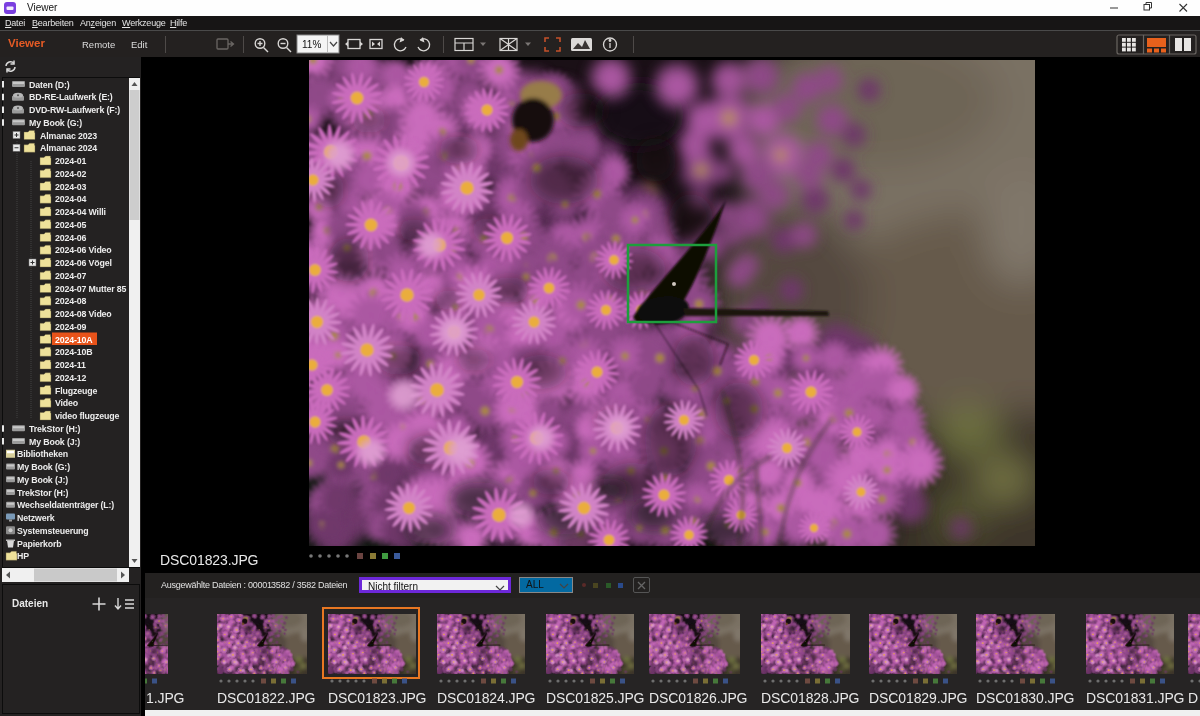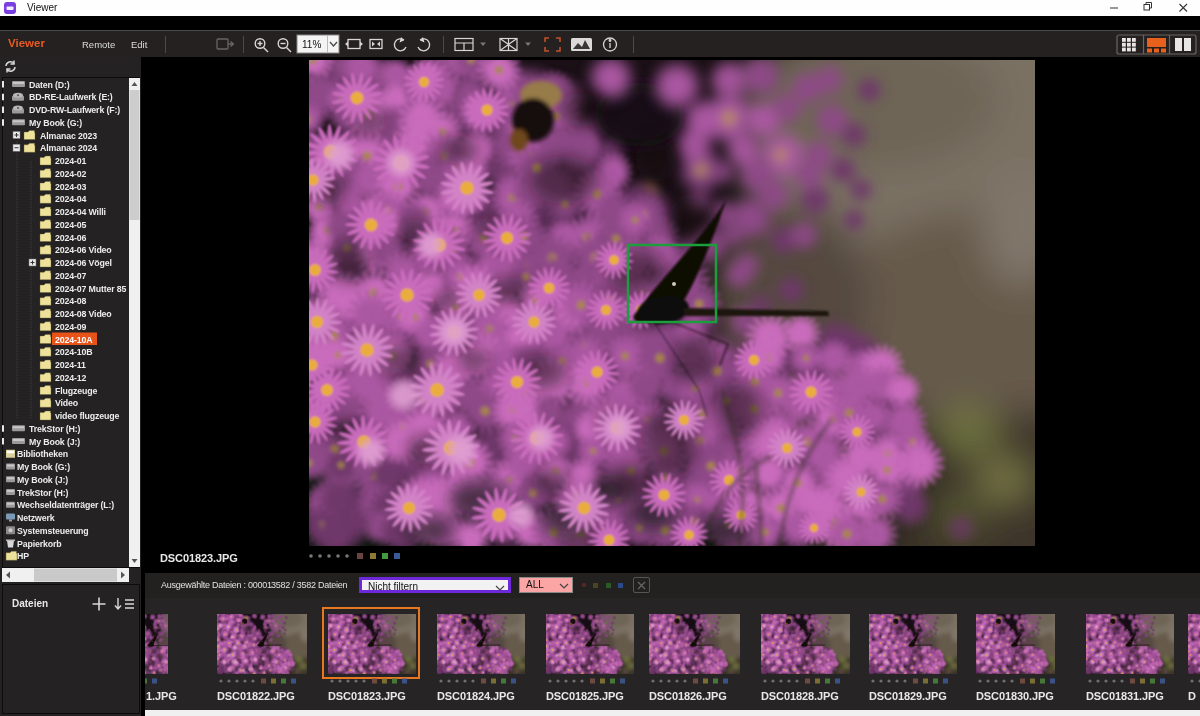--- a/index.html
+++ b/index.html
@@ -1,31 +1,38 @@
 <!DOCTYPE html>
 <html><head><meta charset="utf-8"><style>
 *{margin:0;padding:0;box-sizing:border-box}
 html,body{width:1200px;height:716px;overflow:hidden;background:#000;font-family:"Liberation Sans",sans-serif}
 .abs{position:absolute}
-.fn{font-size:11px;color:#e8e8e8;font-weight:700;white-space:nowrap;letter-spacing:-0.1px}
+.fn{font-size:14px;color:#e8e8e8;font-weight:400;white-space:nowrap;letter-spacing:-0.1px}
 </style></head><body>
 <div class="abs" style="left:0;top:0;width:1200px;height:556px;background:#000">
 <div class="abs" style="left:0;top:0;width:1200px;height:16px;background:#fefefe">
 <svg class="abs" style="left:4px;top:2px" width="12" height="12">
         <rect width="12" height="12" rx="3" fill="#7a3fe0"></rect>
         <rect x="2.5" y="4.5" width="7" height="3.5" rx="1" fill="#fff" opacity=".9"></rect>
       </svg>
 <div class="abs" style="left:27px;top:2px;font-size:10px;color:#111">Viewer</div>
 <svg class="abs" style="left:1100px;top:0" width="100" height="16">
 <path d="M10,8 h8" stroke="#333" stroke-width="1"></path>
 <rect x="44" y="4.5" width="5.5" height="5.5" fill="none" stroke="#333" stroke-width="1"></rect>
 <path d="M46,4 v-1.5 h5.5 v5.5 h-1.5" fill="none" stroke="#333" stroke-width="1"></path>
 <path d="M79.5,4 l7.5,7.5 m0,-7.5 l-7.5,7.5" stroke="#333" stroke-width="1.1"></path>
 </svg>
     </div>
+    <div class="abs" style="left:0;top:16px;width:1200px;height:14px;background:#171515;color:#e3e3e3;font-size:9px;letter-spacing:-0.2px">
+<span class="abs" style="left:5px;top:2px"><u>D</u>atei</span>
+<span class="abs" style="left:32px;top:2px"><u>B</u>earbeiten</span>
+<span class="abs" style="left:80px;top:2px">An<u>z</u>eigen</span>
+<span class="abs" style="left:122px;top:2px"><u>W</u>erkzeuge</span>
+<span class="abs" style="left:170px;top:2px"><u>H</u>ilfe</span>
+</div>
     <div class="abs" style="left:0;top:30px;width:1200px;height:27px;background:#242120;border-top:1px solid #4a4a4a">
 <div class="abs" style="left:8px;top:6px;font-size:11.5px;font-weight:700;color:#e55b25">Viewer</div>
 <div class="abs" style="left:82px;top:8px;font-size:9.5px;color:#dcdcdc">Remote</div>
 <div class="abs" style="left:131px;top:8px;font-size:9.5px;color:#dcdcdc">Edit</div>
 <svg class="abs" style="left:0;top:0" width="1200" height="27">
 <path d="M165.5,5 v17 M243.5,5 v17 M443.5,5 v17 M633.5,5 v17" stroke="#4e4a48" stroke-width="1"></path>
 <g stroke="#6a6663" stroke-width="1.3" fill="none">
  <rect x="217" y="8" width="11" height="10" rx="1"></rect>
           <path d="M228,13 h5 m-2.5,-2.5 l3,2.5 l-3,2.5"></path>
 </g>
@@ -1278,21 +1285,21 @@
     </div>
     <div class="abs" style="left:145px;top:573px;width:1055px;height:25px;background:#232120">
 <div class="abs" style="left:16px;top:7px;font-size:9px;letter-spacing:-0.25px;color:#e0e0e0">Ausgewählte Dateien : 00001</div>
 <div class="abs" style="left:126px;top:7px;font-size:9px;letter-spacing:-0.25px;color:#e0e0e0">3582 / 3582 Dateien</div>
 <div class="abs" style="left:214px;top:4px;width:152px;height:16px;background:#f2f2f2;border:3px solid #6d28d9">
  <div class="abs" style="left:6px;top:1px;font-size:10px;color:#111">Nicht filtern</div>
  <svg class="abs" style="right:2px;top:3px" width="12" height="10">
           <path d="M2,3 l4,4 4,-4" fill="none" stroke="#444" stroke-width="1.2"></path>
         </svg>
 </div>
-<div class="abs" style="left:374px;top:4px;width:54px;height:16px;background:#fca5a5;border:1px solid #888">
+<div class="abs" style="left:374px;top:4px;width:54px;height:16px;background:#0369a1;border:1px solid #888">
  <div class="abs" style="left:6px;top:1px;font-size:10px;color:#111">ALL</div>
  <svg class="abs" style="right:2px;top:3px" width="12" height="10">
           <path d="M2,3 l4,4 4,-4" fill="none" stroke="#444" stroke-width="1.2"></path>
         </svg>
 </div>
 <svg class="abs" style="left:435px;top:8px" width="70" height="10">
 <circle cx="4" cy="4" r="2" fill="#5a2a28"></circle>
         <rect x="13" y="2" width="5" height="5" fill="#4a4520"></rect>
         <rect x="26" y="2" width="5" height="5" fill="#2a5a28"></rect>
         <rect x="38" y="2" width="5" height="5" fill="#2a4a8a"></rect>

